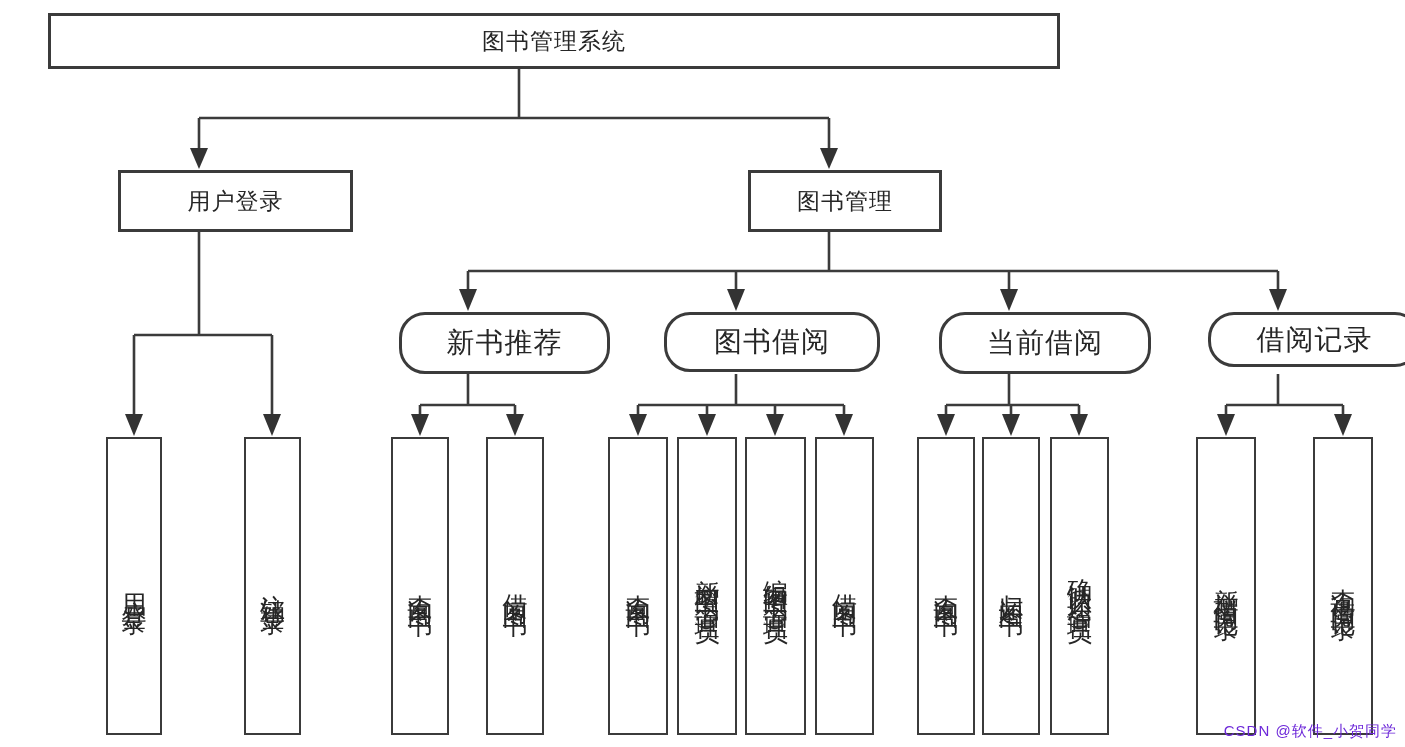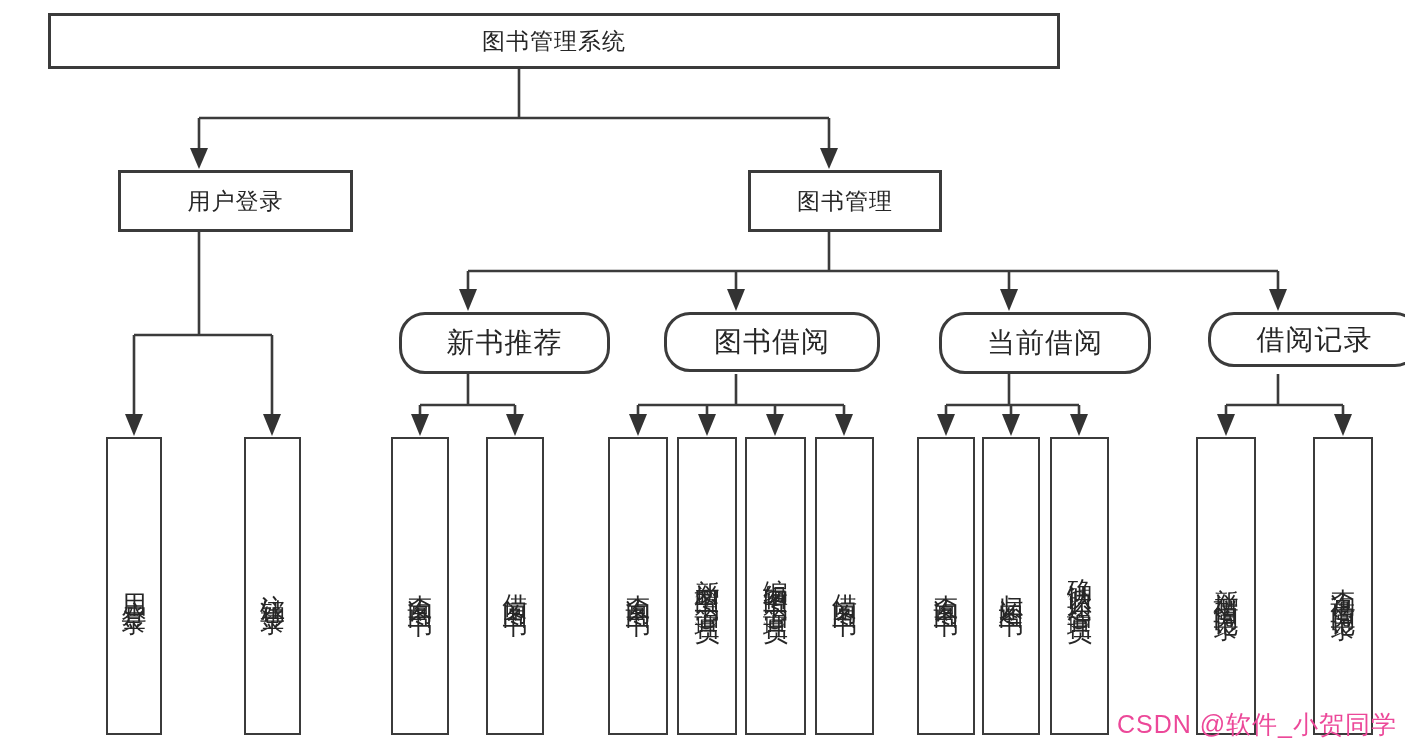--- a/index.html
+++ b/index.html
@@ -27,22 +27,22 @@
     writing-mode:vertical-rl;
     text-orientation:mixed;
     font-size:25px;
     letter-spacing:6px;
     line-height:1;
     white-space:nowrap;
   }
   .watermark {
     position:absolute;
     right:8px; bottom:6px;
-    font-size:25px;
-    color:#ec4899;
+    font-size:15px;
+    color:#6d28d9;
     letter-spacing:1px;
     white-space:nowrap;
     text-align:center;
   }
 </style>
 </head>
 <body>
 
 <div class="stage">
 

